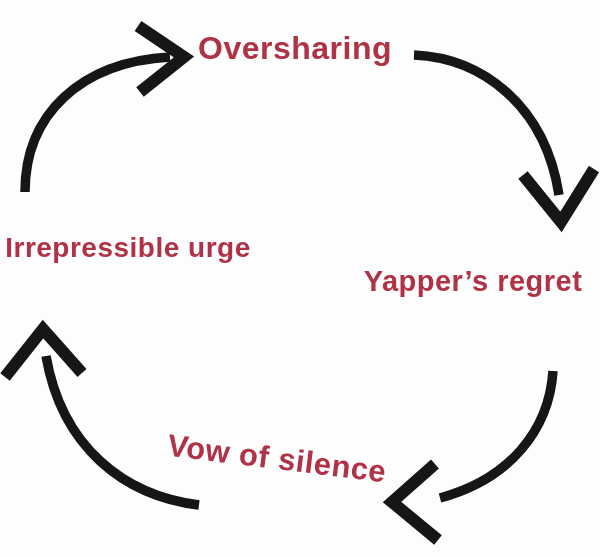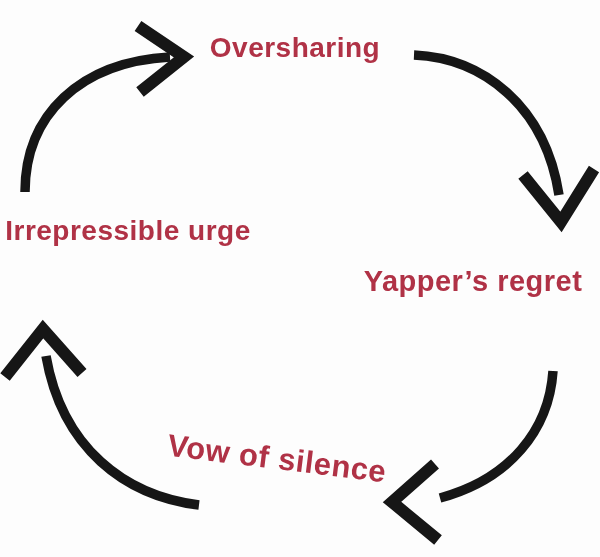--- a/index.html
+++ b/index.html
@@ -39,24 +39,24 @@
   .label {
     position: absolute;
     color: var(--accent);
     font-weight: 700;
     white-space: nowrap;
     letter-spacing: 0.5px;
   }
   .label-top {
     left: 295px; top: 48px;
     transform: translate(-50%, -50%);
-    font-size: 28px;
+    font-size: 32px;
   }
   .label-left {
-    left: 128px; top: 230px;
+    left: 128px; top: 247px;
     transform: translate(-50%, -50%);
     font-size: 28px;
     line-height: 37px;
     text-align: right;
   }
   .label-right {
     left: 473px; top: 281px;
     transform: translate(-50%, -50%);
     font-size: 29px;
   }

